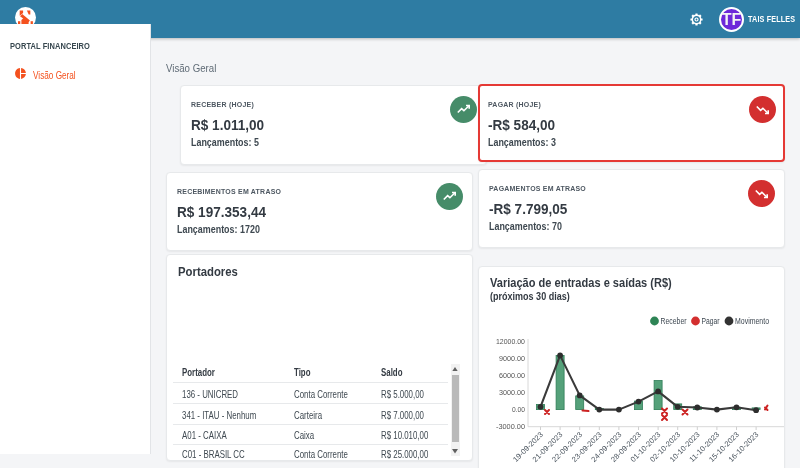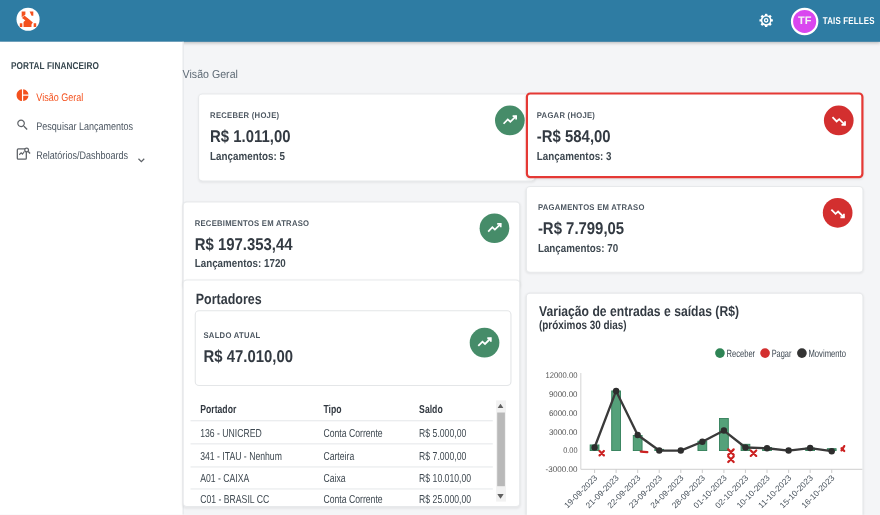--- a/index.html
+++ b/index.html
@@ -2,24 +2,24 @@
 <html><head>
 <meta charset="utf-8">
 <style>
 *{margin:0;padding:0;box-sizing:border-box}
 html,body{width:800px;height:468px;overflow:hidden}
 body{font-family:"Liberation Sans",sans-serif;background:#f4f5f7;position:relative}
 
 #topbar{position:absolute;left:0;top:0;width:800px;height:38px;background:#2e7ca3;box-shadow:0 1px 3px rgba(0,0,0,.25)}
 #logo{position:absolute;left:15px;top:7px;width:21px;height:21px;border-radius:50%;background:#fff}
 #gear{position:absolute;left:690px;top:12px}
-#avatar{position:absolute;left:719px;top:7px;width:25px;height:25px;border-radius:50%;background:#d946ef;border:2px solid #fff;color:#f2f3f4;font-size:10px;font-weight:bold;text-align:center;line-height:21px}
+#avatar{position:absolute;left:719px;top:7px;width:25px;height:25px;border-radius:50%;background:#6d28d9;border:2px solid #fff;color:#f2f3f4;font-size:16px;font-weight:bold;text-align:center;line-height:21px}
 #uname{position:absolute;left:748px;top:14px;color:#fff;font-size:9px;font-weight:bold;letter-spacing:.2px;white-space:nowrap;transform:scaleX(.80);transform-origin:0 50%}
 
-#sidebar{position:absolute;left:0;top:38px;width:167px;height:430px;background:#fff;border-right:1px solid #e2e4e7}
+#sidebar{position:absolute;left:0;top:24px;width:151px;height:430px;background:#fff;border-right:1px solid #e2e4e7}
 #ptitle{position:absolute;left:10px;top:17px;font-size:9px;font-weight:bold;color:#37474f;letter-spacing:.1px;white-space:nowrap;transform:scaleX(.83);transform-origin:0 0}
 .mitem{position:absolute;left:0;width:151px;height:26px}
 .mlabel{position:absolute;left:33px;top:50%;transform:translateY(-50%) scaleX(.82);transform-origin:0 50%;font-size:10px;color:#4b5560;white-space:nowrap}
 .micon{position:absolute;left:14px;top:50%;transform:translateY(-50%)}
 
 .card{position:absolute;background:#fff;border-radius:4px;border:1px solid #e7e9eb;box-shadow:0 1px 2px rgba(0,0,0,.06)}
 .klabel{position:absolute;left:10px;font-size:7.5px;font-weight:bold;letter-spacing:.25px;color:#4d5761;white-space:nowrap;transform:scaleX(.93);transform-origin:0 0}
 .kvalue{position:absolute;left:10px;font-size:15.5px;font-weight:bold;color:#333a42;white-space:nowrap;transform:scaleX(.875);transform-origin:0 0}
 .klanc{position:absolute;left:10px;font-size:10.5px;font-weight:bold;color:#3e4850;white-space:nowrap;transform:scaleX(.85);transform-origin:0 0}
 .circ{position:absolute;width:27px;height:27px;border-radius:50%}
@@ -65,38 +65,20 @@
 </div>
 
 <div id="sidebar">
   <div id="ptitle">PORTAL FINANCEIRO</div>
   <div class="mitem" style="top:38px">
     <span class="micon"><svg width="13" height="13" viewBox="0 0 24 24" fill="#f4511e">
           <path d="M11,2v20c-5.07-.5-9-4.79-9-10s3.93-9.5,9-10zm2.03,0v8.99H22c-.47-4.74-4.24-8.52-8.97-8.99zm0,11.01V22c4.74-.47,8.5-4.25,8.97-8.99h-8.97z"></path>
         </svg></span>
     <span class="mlabel" style="color:#f4511e">Visão Geral</span>
   </div>
-  <div class="mitem" style="top:65px">
-    <span class="micon"><svg width="13" height="13" viewBox="0 0 24 24" fill="#5f6368">
-          <path d="M15.5 14h-.79l-.28-.27C15.41 12.59 16 11.11 16 9.5 16 5.91 13.09 3 9.5 3S3 5.91 3 9.5 5.91 16 9.5 16c1.61 0 3.09-.59 4.23-1.57l.27.28v.79l5 4.99L20.49 19l-4.99-5zm-6 0C7.01 14 5 11.99 5 9.5S7.01 5 9.5 5 14 7.01 14 9.5 11.99 14 9.5 14z"></path>
-        </svg></span>
-    <span class="mlabel">Pesquisar Lançamentos</span>
-  </div>
-  <div class="mitem" style="top:91px">
-    <span class="micon"><svg width="14" height="14" viewBox="0 0 24 24" fill="none" stroke="#5f6368" stroke-width="2">
-          <rect x="3" y="5" width="14" height="16" rx="1.5"></rect>
-          <path d="M6 14 l3 -3 2 2 3 -4" stroke-width="1.8"></path>
-          <circle cx="17.5" cy="6.5" r="2.9" fill="#fff"></circle>
-          <path d="M20 9 L23 12" stroke-width="2.2"></path>
-        </svg></span>
-    <span class="mlabel">Relatórios/Dashboards</span>
-    <span style="position:absolute;left:124px;top:8px"><svg width="9" height="9" viewBox="0 0 24 24" fill="none" stroke="#5f6368" stroke-width="3">
-          <path d="M5 9 L12 16 L19 9"></path>
-        </svg></span>
-  </div>
 </div>
 
 <div id="vg">Visão Geral</div>
 
 <div class="card" style="left:180px;top:85px;width:307px;height:80px">
   <div class="klabel" style="top:14px">RECEBER (HOJE)</div>
   <div class="kvalue" style="top:29.5px">R$ 1.011,00</div>
   <div class="klanc" style="top:49.5px">Lançamentos: 5</div>
   <div class="circ cgreen" style="right:9px;top:10px">
     <svg width="27" height="27" viewBox="0 0 27 27" fill="none" stroke="#fff" stroke-width="1.6">
@@ -110,21 +92,21 @@
   <div class="kvalue" style="top:30px;left:7.5px">-R$ 584,00</div>
   <div class="klanc" style="top:50px;left:7.5px">Lançamentos: 3</div>
   <div class="circ cred" style="right:7px;top:10px">
     <svg width="27" height="27" viewBox="0 0 27 27" fill="none" stroke="#fff" stroke-width="1.6">
         <path d="M7.8 10.5 L11.6 14.4 L13.9 12.3 L19.2 17.5"></path>
         <path d="M16 17.5 L19.2 17.5 L19.2 14.3" fill="none"></path>
       </svg>
   </div>
 </div>
 
-<div class="card" style="left:166px;top:183px;width:307px;height:79px">
+<div class="card" style="left:166px;top:172px;width:307px;height:79px">
   <div class="klabel" style="top:14px">RECEBIMENTOS EM ATRASO</div>
   <div class="kvalue" style="top:29.5px">R$ 197.353,44</div>
   <div class="klanc" style="top:49.5px">Lançamentos: 1720</div>
   <div class="circ cgreen" style="right:9px;top:10px">
     <svg width="27" height="27" viewBox="0 0 27 27" fill="none" stroke="#fff" stroke-width="1.6">
         <path d="M7.8 16.5 L11.6 12.6 L13.9 14.7 L19.2 9.5"></path>
         <path d="M16 9.5 L19.2 9.5 L19.2 12.7" fill="none"></path>
       </svg>
   </div>
 </div>
@@ -135,30 +117,20 @@
   <div class="circ cred" style="right:9px;top:10px">
     <svg width="27" height="27" viewBox="0 0 27 27" fill="none" stroke="#fff" stroke-width="1.6">
         <path d="M7.8 10.5 L11.6 14.4 L13.9 12.3 L19.2 17.5"></path>
         <path d="M16 17.5 L19.2 17.5 L19.2 14.3" fill="none"></path>
       </svg>
   </div>
 </div>
 
 <div class="card" style="left:166px;top:254px;width:307px;height:207px">
   <div style="position:absolute;left:11px;top:9px;font-size:13.5px;font-weight:bold;color:#333a42;transform:scaleX(.84);transform-origin:0 0">Portadores</div>
-  <div style="position:absolute;left:10px;top:27px;width:288px;height:69px;border:1px solid #e4e6e8;border-radius:4px">
-    <div class="klabel" style="top:17px;left:7px">SALDO ATUAL</div>
-    <div class="kvalue" style="top:33px;left:7px">R$ 47.010,00</div>
-    <div class="circ cgreen" style="right:10px;top:15px">
-      <svg width="27" height="27" viewBox="0 0 27 27" fill="none" stroke="#fff" stroke-width="1.6">
-          <path d="M7.8 16.5 L11.6 12.6 L13.9 14.7 L19.2 9.5"></path>
-          <path d="M16 9.5 L19.2 9.5 L19.2 12.7" fill="none"></path>
-        </svg>
-    </div>
-  </div>
 
   <div style="position:absolute;left:6px;top:107px;width:297px;height:100px;font-size:11px;color:#3e4850;overflow:hidden">
     <div class="tc thead" style="left:9px;top:4px">Portador</div>
     <div class="tc thead" style="left:121px;top:4px">Tipo</div>
     <div class="tc thead" style="left:208px;top:4px">Saldo</div>
     <div style="position:absolute;left:0;top:20px;width:275px;border-top:1px solid #e7e9eb"></div>
     <div class="tc" style="left:9px;top:26px">136 - UNICRED</div>
     <div class="tc" style="left:121px;top:26px">Conta Corrente</div>
     <div class="tc" style="left:208px;top:26px">R$ 5.000,00</div>
     <div style="position:absolute;left:0;top:41px;width:275px;border-top:1px solid #e7e9eb"></div>

